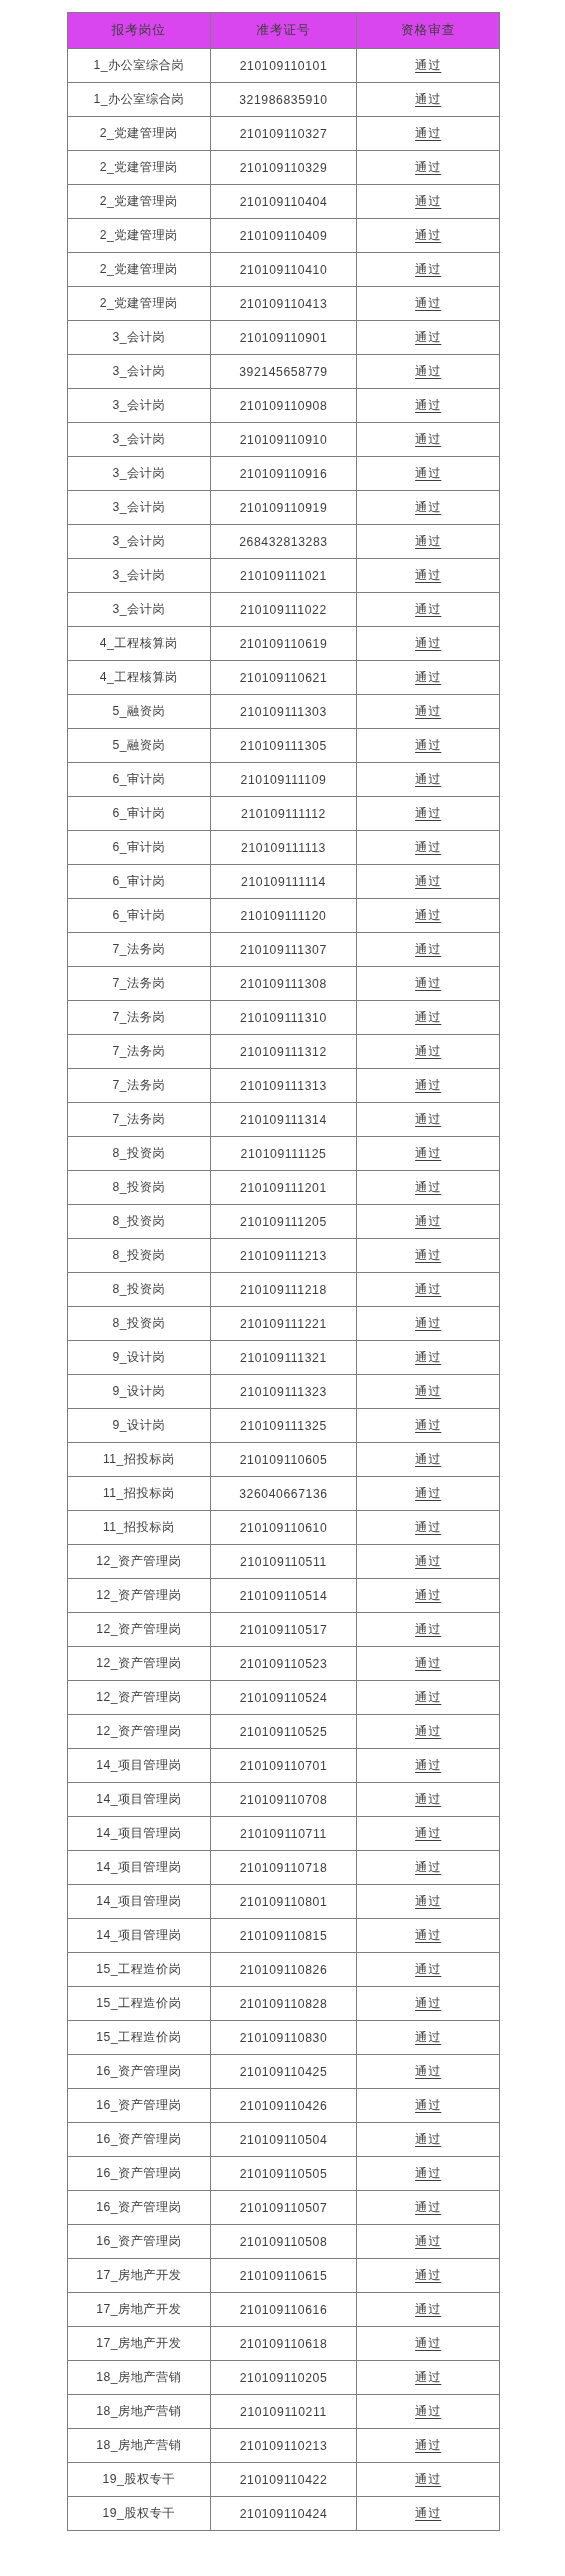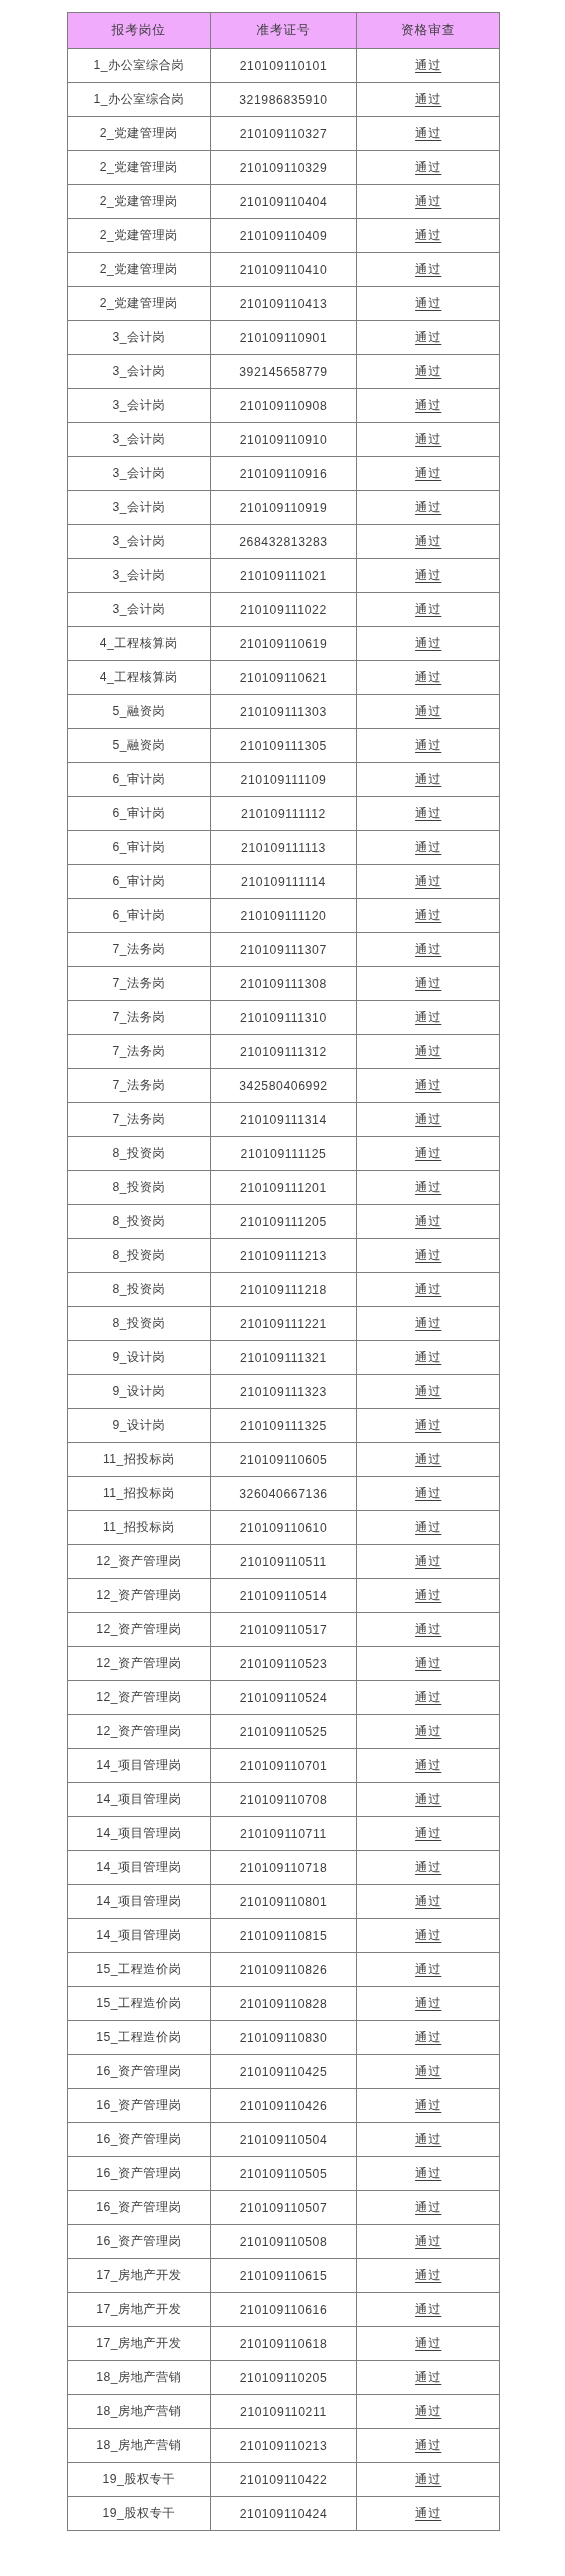--- a/index.html
+++ b/index.html
@@ -28,21 +28,21 @@
   }
   table.review-table th,
   table.review-table td {
     border: 0.9px solid #7d7d7d;
     text-align: center;
     vertical-align: middle;
     color: #3d3d3d;
     font-weight: 400;
   }
   table.review-table th {
-    background: #f0abfc;
+    background: #d946ef;
     height: 36px;
     font-size: 12.7px;
     letter-spacing: 0.9px;
   }
   table.review-table td {
     background: #ffffff;
     height: 34px;
     font-size: 12.2px;
   }
   table.review-table col.c1 { width: 33%; }
@@ -325,21 +325,21 @@
           <tr>
             <td class="pos">7_法务岗</td>
             <td class="ticket">210109111312</td>
             <td>
               <span class="pass">通过</span>
             </td>
           </tr>
 
           <tr>
             <td class="pos">7_法务岗</td>
-            <td class="ticket">342580406992</td>
+            <td class="ticket">210109111313</td>
             <td>
               <span class="pass">通过</span>
             </td>
           </tr>
 
           <tr>
             <td class="pos">7_法务岗</td>
             <td class="ticket">210109111314</td>
             <td>
               <span class="pass">通过</span>

